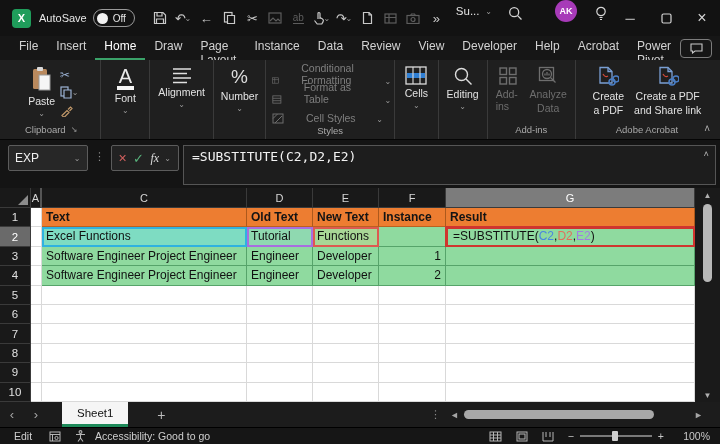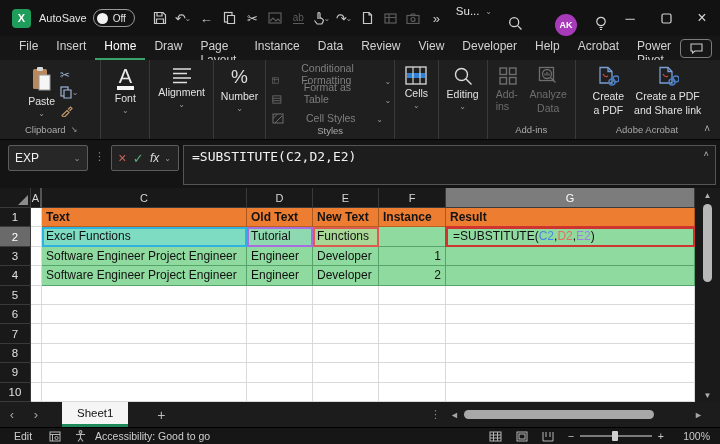--- a/index.html
+++ b/index.html
@@ -12,21 +12,21 @@
   .titlebar{position:absolute;top:0;left:0;width:720px;height:36px;background:#121212;display:flex;align-items:center}
   .xlogo{width:19px;height:19px;margin:0 8px 0 12px;background:#1f9d5b;border-radius:4px;display:flex;align-items:center;justify-content:center;color:#fff;font-size:11px;font-weight:bold}
   .as-label{font-size:11px;color:#e6e6e6;margin-right:6px}
   .toggle{display:flex;align-items:center;height:18px;border:1px solid #9a9a9a;border-radius:10px;padding:0 8px 0 3px;gap:5px;margin-right:14px}
   .knob{width:11px;height:11px;border-radius:50%;background:#f2f2f2}
   .tg-state{font-size:10px;color:#e6e6e6}
   .qi{width:23px;height:26px;display:flex;align-items:center;justify-content:center;color:#c9c9c9;font-size:13px}
   .qi.dis{color:#5d5d5d}
   .chv{font-size:8px;color:#9a9a9a;margin-left:-2px;width:8px;text-align:center}
   .tb-title{display:flex;align-items:center;gap:7px;font-size:11.5px;color:#e3e3e3;margin:0 0 14px 8px}
-  .tb-right{margin-left:auto;display:flex;align-items:flex-end}
+  .tb-right{margin-left:auto;display:flex;align-items:flex-start}
   .avatar{width:22px;height:22px;border-radius:50%;background:#a73ab8;color:#fff;font-size:9px;font-weight:bold;display:flex;align-items:center;justify-content:center;margin:0 12px}
   .winbtn{width:36px;height:36px;display:flex;align-items:center;justify-content:center;color:#d4d4d4;font-size:13px}
 
   
   .menubar{position:absolute;top:36px;left:0;width:720px;height:24px;background:#161616;display:flex;padding-left:10px}
   .mi{font-size:12px;color:#d2d2d2;padding:3px 9px 4px}
   .mi.active{color:#fff;font-weight:normal;border-bottom:2px solid #3aa269;padding-bottom:2px}
   .mb-right{margin-left:auto;display:flex;align-items:center;gap:6px;padding-right:8px}
   .cmt-btn{width:32px;height:19px;border:1px solid #7c7c7c;border-radius:4px;display:flex;align-items:center;justify-content:center}
 
@@ -45,21 +45,21 @@
   .pct{font-size:19px;color:#dcdcdc;line-height:22px}
 
   
   .fbar{position:absolute;top:140px;left:0;width:720px;height:48px;background:#141414;display:flex;align-items:flex-start;padding:5px 4px 0 8px;gap:4px}
   .namebox{width:80px;height:26px;background:#272727;border:1px solid #5c5c5c;border-radius:2px;display:flex;align-items:center;padding:0 6px;font-size:12px;color:#f0f0f0}
   .namebox .chv{margin-left:auto}
   .fdots{color:#8a8a8a;font-size:11px;padding:5px 2px 0}
   .fxbox{width:68px;height:26px;background:#222;border:1px solid #5c5c5c;border-radius:2px;display:flex;align-items:center;justify-content:space-evenly;font-size:13px}
   .fx-x{color:#d1605e;font-size:14px}
   .fx-ck{color:#58b27c;font-size:13px}
-  .fx-fx{color:#dcdcdc;font-style:italic;font-family:Liberation Sans, sans-serif;font-size:12px}
+  .fx-fx{color:#dcdcdc;font-style:italic;font-family:Liberation Serif, serif;font-size:12px}
   .ffield{flex:1;height:40px;background:#1d1d1d;border:1px solid #555;position:relative;padding:3px 18px 0 8px;font-family:"DejaVu Sans Mono","Liberation Mono",monospace;font-size:13px;color:#f2f2f2}
   .ffield .collapse{position:absolute;right:6px;top:3px;color:#b5b5b5;font-size:9px}
 
   
   .grid{position:absolute;top:188px;left:0;width:695px;height:214px;background:#fff}
   .grow{display:flex;height:19.4px}
   .ghead{display:flex;height:20px}
   .c-rh{width:31px}.c-a{width:11px}.c-c{width:205px}.c-d{width:66px}.c-e{width:66px}.c-f{width:67px}.c-g{width:249px}
   .hcell{background:#191919;color:#d5d5d5;font-size:11px;display:flex;align-items:center;justify-content:center;border-right:1px solid #3a3a3a;border-bottom:1px solid #3a3a3a}
   .hcell.hl{background:#7c7c7c;color:#fff}

